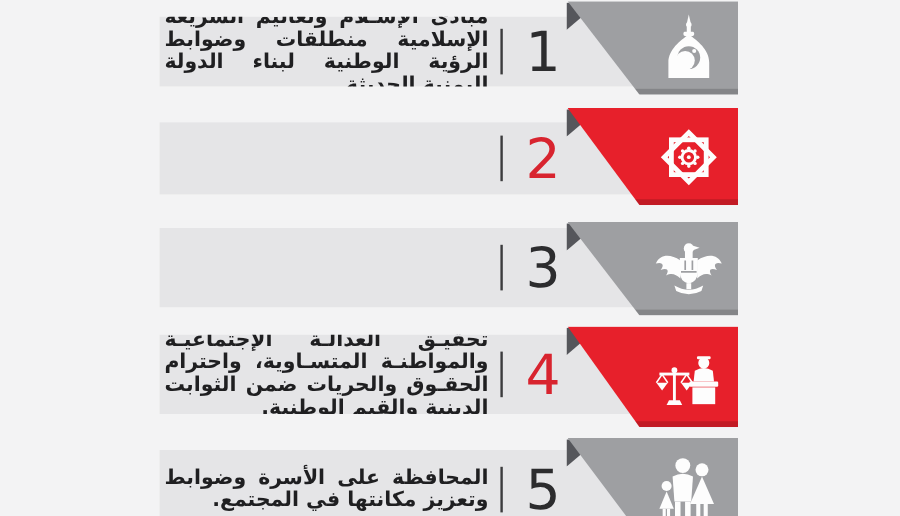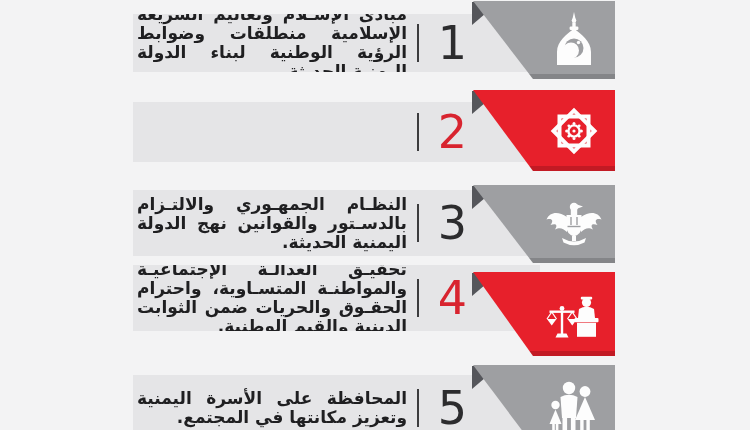--- a/index.html
+++ b/index.html
@@ -23,21 +23,21 @@
   .bar .numwrap{position:absolute;left:276px;top:0;bottom:0;width:76px;display:flex;align-items:center;direction:ltr;}
   .bar .divider{width:2px;height:38px;background:#3c3c3e;margin-left:8px;}
   .bar .num{flex:1;text-align:center;font-size:46px;line-height:1;letter-spacing:-1px;}
   .num.dark{color:var(--numDark,#2c2c2e);}
   .num.red{color:var(--numRed,#d8242f);}
 
   
   #row1 .bar{top:14px;height:58px} #row1 .flag{top:1px;height:78px}  #row1 .fold{top:2px}   #row1 .icon{top:11px}
   #row2 .bar{top:102px;height:60px}#row2 .flag{top:90px;height:81px} #row2 .fold{top:91px}  #row2 .icon{top:101px}
   #row3 .bar{top:190px;height:66px}#row3 .flag{top:185px;height:78px}#row3 .fold{top:186px} #row3 .icon{top:195px}
-  #row4 .bar{top:265px;height:66px}#row4 .flag{top:272px;height:84px}#row4 .fold{top:273px} #row4 .icon{top:285px}
+  #row4 .bar{top:279px;height:66px}#row4 .flag{top:272px;height:84px}#row4 .fold{top:273px} #row4 .icon{top:285px}
   #row5 .bar{top:375px;height:66px}#row5 .flag{top:365px;height:80px}#row5 .fold{top:366px} #row5 .icon{top:378px}
 </style>
 </head>
 <body>
 
 <div id="stage" style="--bg: #f3f3f4; --bar: #e5e5e7; --gray: #9e9fa2; --red: #e7202b; --fold: #55565b; --text: #1f1f21; --numDark: #2c2c2e; --numRed: #d8242f;">
 
   <div class="row" id="row1">
     <div class="fold"></div>
     <div class="bar">
@@ -93,23 +93,20 @@
           <circle cx="23.8" cy="35.2" r="1.4"></circle>
             <circle cx="34.2" cy="35.2" r="1.4"></circle>
         </g>
       </svg>
     </div>
   </div>
 
   <div class="row" id="row3">
     <div class="fold"></div>
     <div class="bar">
-      <div class="text">
-        <p>النظـام الجمهـوري والالتـزام بالدسـتور والقوانين نهج الدولة اليمنية الحديثة.</p>
-      </div>
       <div class="numwrap">
         <div class="divider"></div>
         <div class="num dark">3</div>
       </div>
     </div>
     <div class="flag gray"></div>
     <div class="icon">
       <svg viewBox="0 0 58 58">
         <g fill="#fdfdfd">
           <circle cx="29" cy="12" r="4.2"></circle>
@@ -162,21 +159,21 @@
           <path d="M27.25 27 L22.5 34 M27.25 27 L32 34"></path>
         </g>
       </svg>
     </div>
   </div>
 
   <div class="row" id="row5">
     <div class="fold"></div>
     <div class="bar">
       <div class="text">
-        <p>المحافظة على الأسرة اليمنية وتعزيز مكانتها في المجتمع.</p>
+        <p>المحافظة على الأسرة وضوابط وتعزيز مكانتها في المجتمع.</p>
       </div>
       <div class="numwrap">
         <div class="divider"></div>
         <div class="num dark">5</div>
       </div>
     </div>
     <div class="flag gray"></div>
     <div class="icon">
       <svg viewBox="0 0 58 58">
         <g fill="#fdfdfd">

